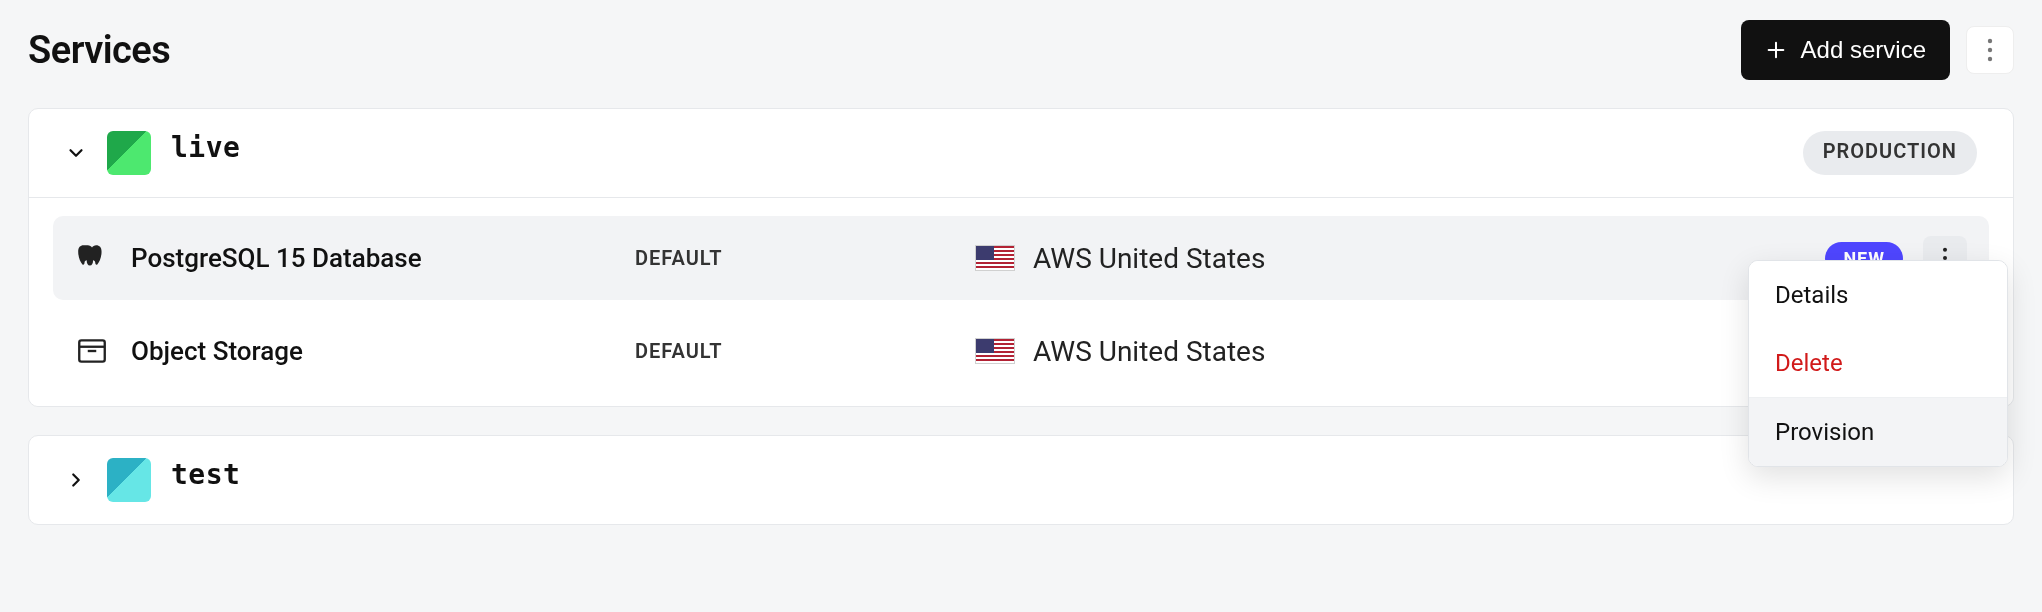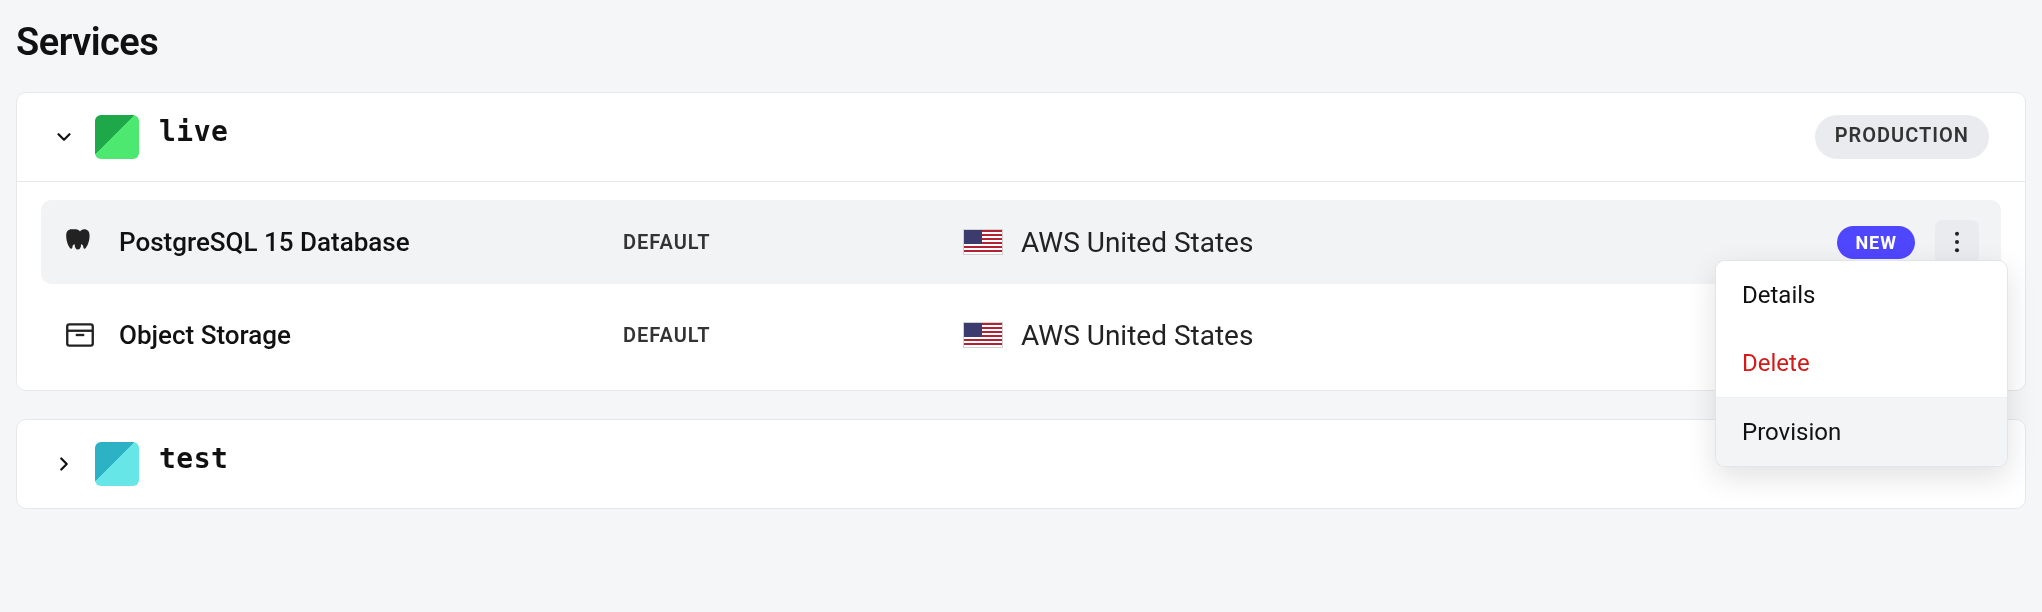--- a/index.html
+++ b/index.html
@@ -5,21 +5,21 @@
   * { box-sizing: border-box; margin: 0; padding: 0; }
   body {
     font-family: -apple-system, BlinkMacSystemFont, "Segoe UI", Roboto, Helvetica, Arial, sans-serif;
     background: #f5f6f7;
     color: #111;
     width: 2042px;
     height: 612px;
     overflow: hidden;
   }
   .page {
-    padding: 20px 16px;
+    padding: 20px 28px;
     position: relative;
   }
   .header-row {
     display: flex;
     align-items: center;
     justify-content: space-between;
     margin-bottom: 28px;
   }
   .page-title {
     font-size: 38px;
@@ -201,21 +201,21 @@
     border: none;
     cursor: pointer;
     color: #222;
   }
   .row-kebab svg { width: 6px; height: 22px; }
 
   .dropdown {
     position: absolute;
     top: 260px;
     right: 34px;
-    width: 293px;
+    width: 260px;
     background: #fff;
     border: 1px solid #e1e4e8;
     border-radius: 10px;
     box-shadow: 0 10px 30px rgba(0,0,0,0.12);
     overflow: hidden;
     z-index: 50;
   }
   .dropdown::before {
     content: "";
     position: absolute;
@@ -240,20 +240,35 @@
   .dd-item.no-sep { border-top: none; }
   .dd-item.danger { color: #d11a1a; }
 </style>
 </head>
 <body>
 
 <div class="page">
 
   <div class="header-row">
     <h1 class="page-title">Services</h1>
+    <div class="header-actions">
+      <button class="btn-add">
+        <svg viewBox="0 0 24 24">
+            <path d="M12 4v16M4 12h16" stroke="#fff" stroke-width="2.2" stroke-linecap="round" fill="none"></path>
+          </svg>
+        <span>Add service</span>
+      </button>
+      <button class="kebab-btn light">
+        <svg viewBox="0 0 6 24">
+            <circle cx="3" cy="3" r="2.2" fill="currentColor"></circle>
+            <circle cx="3" cy="12" r="2.2" fill="currentColor"></circle>
+            <circle cx="3" cy="21" r="2.2" fill="currentColor"></circle>
+          </svg>
+      </button>
+    </div>
   </div>
 
   <div class="group">
     <div class="group-header">
       <span class="chev">
         <svg viewBox="0 0 24 24">
             <path d="M6 9l6 6 6-6" stroke="#111" stroke-width="2.4" fill="none" stroke-linecap="round" stroke-linejoin="round"></path>
           </svg>
       </span>
       <span class="env-icon green"></span>

